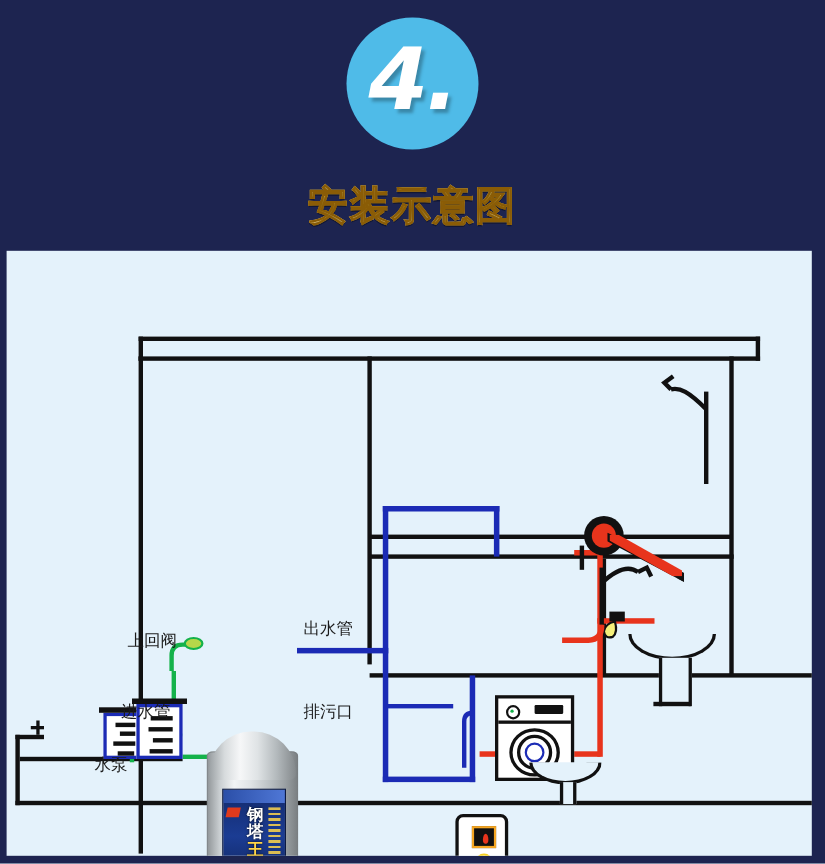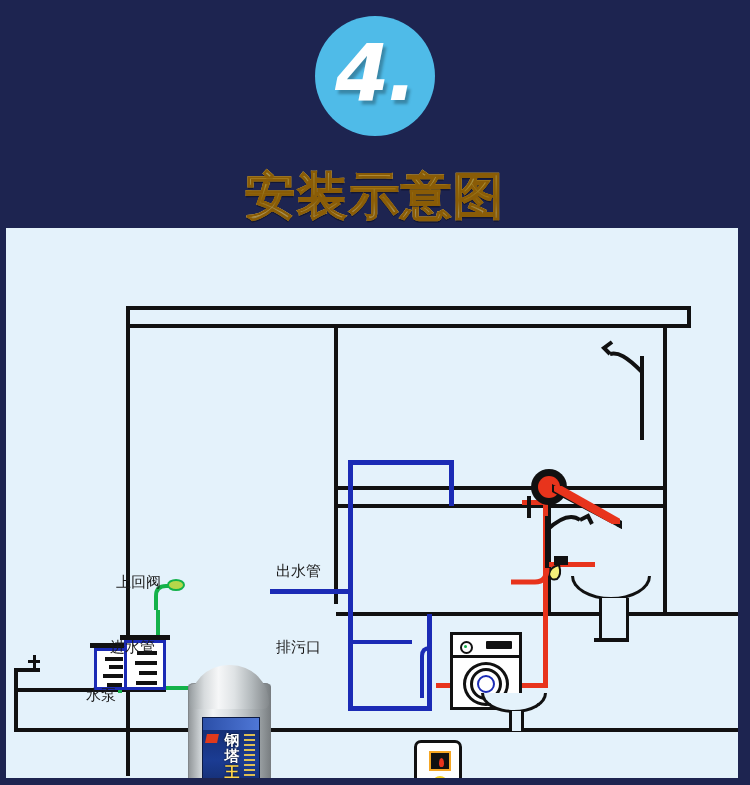--- a/index.html
+++ b/index.html
@@ -21,21 +21,21 @@
     position:absolute;left:0;top:0;width:120px;height:120px;
     display:flex;align-items:center;justify-content:center;
     font-family:"DejaVu Sans",sans-serif;
     font-size:78px;font-weight:bold;font-style:italic;color:#ffffff;
     text-shadow:3px 4px 3px rgba(0,0,0,.28);
     letter-spacing:-2px;
     padding-bottom:6px;box-sizing:border-box;
   }
   .title{
     position:absolute;left:0;right:0;top:163px;text-align:center;
-    font-size:50px;font-weight:bold;letter-spacing:2px;
+    font-size:36px;font-weight:bold;letter-spacing:2px;
     font-family:"DejaVu Sans","Liberation Sans",sans-serif;
     background:linear-gradient(180deg,#fff0b0 0%,#fdd34c 33%,#d99a16 56%,#ffe79a 74%,#c98409 100%);
     -webkit-background-clip:text;background-clip:text;color:transparent;
     -webkit-text-stroke:1px #8a5c06;
     text-shadow:0 2px 0 rgba(0,0,0,.35);
   }
 
   
   .panel{
     position:absolute;left:6px;top:228px;width:732px;height:550px;

